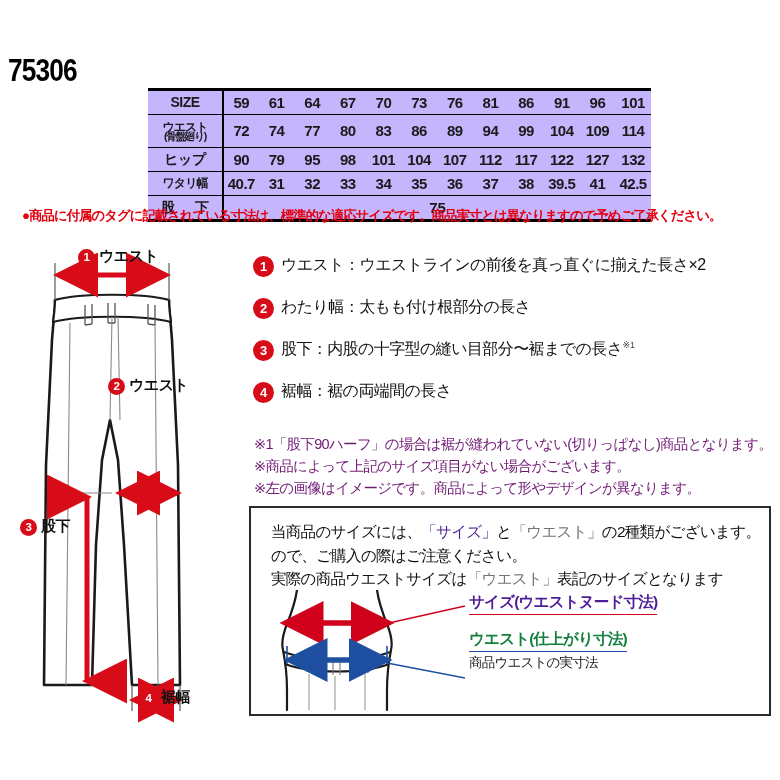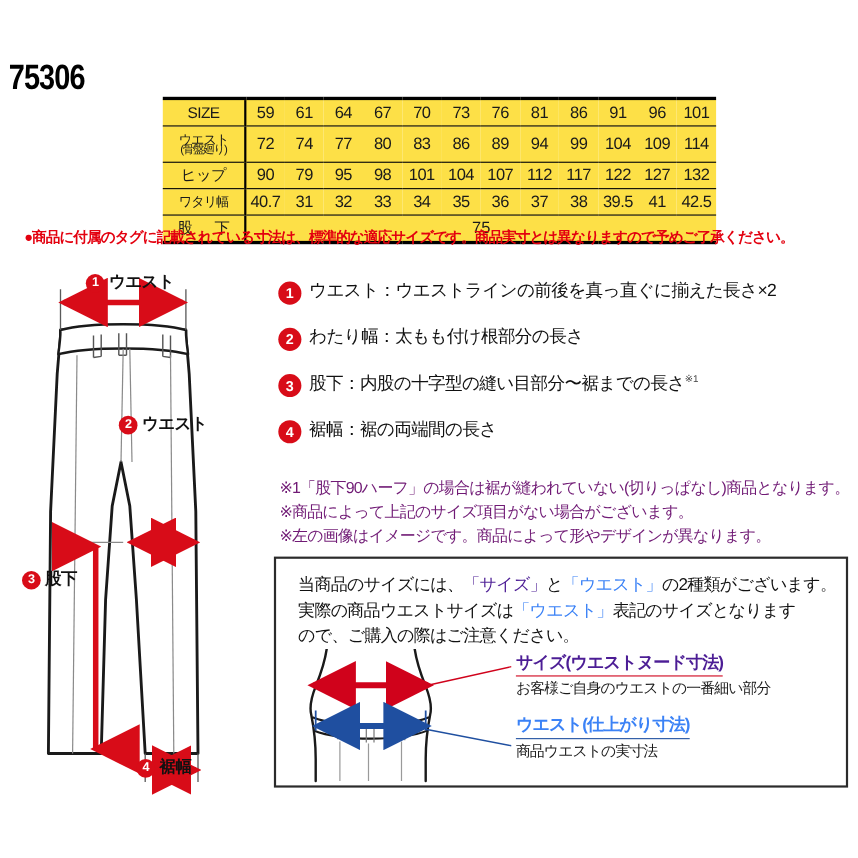--- a/index.html
+++ b/index.html
@@ -42,24 +42,24 @@
     width: 503px;
     table-layout: fixed;
     font-size: 14px;
   }
   table.size-table td, table.size-table th {
     border-top: 1px solid #000;
     border-bottom: 1px solid #000;
     text-align: center;
     vertical-align: middle;
     padding: 1px 0;
-    font-weight: normal;
+    font-weight: bold;
     line-height: 1.05;
     height: 21px;
-    background: #fde047;
+    background: #c4b5fd;
   }
   table.size-table tr:first-child td,
   table.size-table tr:first-child th { border-top: 3px solid #000; }
   table.size-table tr:last-child td,
   table.size-table tr:last-child th { border-bottom: 3px solid #000; }
   td.rowlabel, th.rowlabel {
     width: 74px;
     border-right: 2px solid #000;
     font-size: 14px;
     letter-spacing: -0.5px;
@@ -115,21 +115,21 @@
     font-weight: bold;
     line-height: 17px;
     text-align: center;
     vertical-align: middle;
     margin-right: 4px;
     font-family: "Liberation Sans", sans-serif;
   }
   #label-waist  { left: 78px;  top: 247px; }
   #label-watari { left: 108px; top: 376px; }
   #label-matashita { left: 20px; top: 517px; }
-  #label-suso   { left: 124px; top: 688px; }
+  #label-suso   { left: 140px; top: 688px; }
 
   
   #definition-list {
     position: absolute;
     left: 253px;
     top: 255px;
     width: 525px;
   }
   .def-item {
     display: flex;
@@ -197,21 +197,21 @@
     width: 490px;
   }
   .info-line {
     font-size: 15.5px;
     letter-spacing: -0.7px;
     line-height: 1.52;
     color: #111;
     white-space: nowrap;
   }
   .kw-red  { color: #4c1d95; }
-  .kw-blue { color: #3b82f6; }
+  .kw-blue { color: #737373; }
 
   
   #waist-diagram {
     position: absolute;
     left: 14px;
     top: 82px;
     width: 200px;
     height: 122px;
   }
   #waist-legend {
@@ -222,21 +222,21 @@
   }
   .legend-block { margin-bottom: 7px; }
   .legend-title {
     font-size: 15.5px;
     font-weight: bold;
     letter-spacing: -0.8px;
     white-space: nowrap;
     padding-bottom: 1px;
   }
   .legend-title.red  { color: #4c1d95; border-bottom: 1.5px solid #d0021b; display:inline-block;}
-  .legend-title.blue { color: #3b82f6; border-bottom: 1.5px solid #1f4fa0; display:inline-block;}
+  .legend-title.blue { color: #15803d; border-bottom: 1.5px solid #1f4fa0; display:inline-block;}
   .legend-sub {
     font-size: 13.5px;
     color: #1a1a1a;
     letter-spacing: -0.8px;
     white-space: nowrap;
     margin-top: 2px;
   }
 </style>
 </head>
 <body>
@@ -426,22 +426,22 @@
 <div id="notes">
   <div class="note-line">※1「股下90ハーフ」の場合は裾が縫われていない(切りっぱなし)商品となります。</div>
   <div class="note-line">※商品によって上記のサイズ項目がない場合がございます。</div>
   <div class="note-line">※左の画像はイメージです。商品によって形やデザインが異なります。</div>
 </div>
 
 <div id="info-box">
 
   <div id="info-text">
     <div class="info-line"><span>当商品のサイズには、</span><span class="kw-red">「サイズ」</span><span>と</span><span class="kw-blue">「ウエスト」</span><span>の2種類がございます。</span></div>
+    <div class="info-line">ので、ご購入の際はご注意ください。</div>
     <div class="info-line"><span>実際の商品ウエストサイズは</span><span class="kw-blue">「ウエスト」</span><span>表記のサイズとなります</span></div>
-    <div class="info-line">ので、ご購入の際はご注意ください。</div>
   </div>
 
   <div id="waist-diagram">
     <svg width="200" height="122" viewBox="0 0 200 122">
       <defs>
         <marker id="wR" markerWidth="8" markerHeight="8" refX="7" refY="4" orient="auto">
           <path d="M0,0 L8,4 L0,8 z" fill="#d0021b"></path>
         </marker>
         <marker id="wL" markerWidth="8" markerHeight="8" refX="1" refY="4" orient="auto">
           <path d="M8,0 L0,4 L8,8 z" fill="#d0021b"></path>
@@ -487,20 +487,19 @@
 
       <line x1="24" y1="70" x2="122" y2="70" stroke="#1f4fa0" stroke-width="5.5" marker-start="url(#bL)" marker-end="url(#bR)"></line>
 
       <line x1="122" y1="73" x2="200" y2="88" stroke="#1f4fa0" stroke-width="1.3"></line>
     </svg>
   </div>
 
   <div id="waist-legend">
     <div class="legend-block">
       <div class="legend-title red">サイズ(ウエストヌード寸法)</div>
-      <div class="legend-sub">お客様ご自身のウエストの一番細い部分</div>
     </div>
     <div class="legend-block" style="margin-top:14px;">
       <div class="legend-title blue">ウエスト(仕上がり寸法)</div>
       <div class="legend-sub">商品ウエストの実寸法</div>
     </div>
   </div>
 </div>
 
 </body></html>

